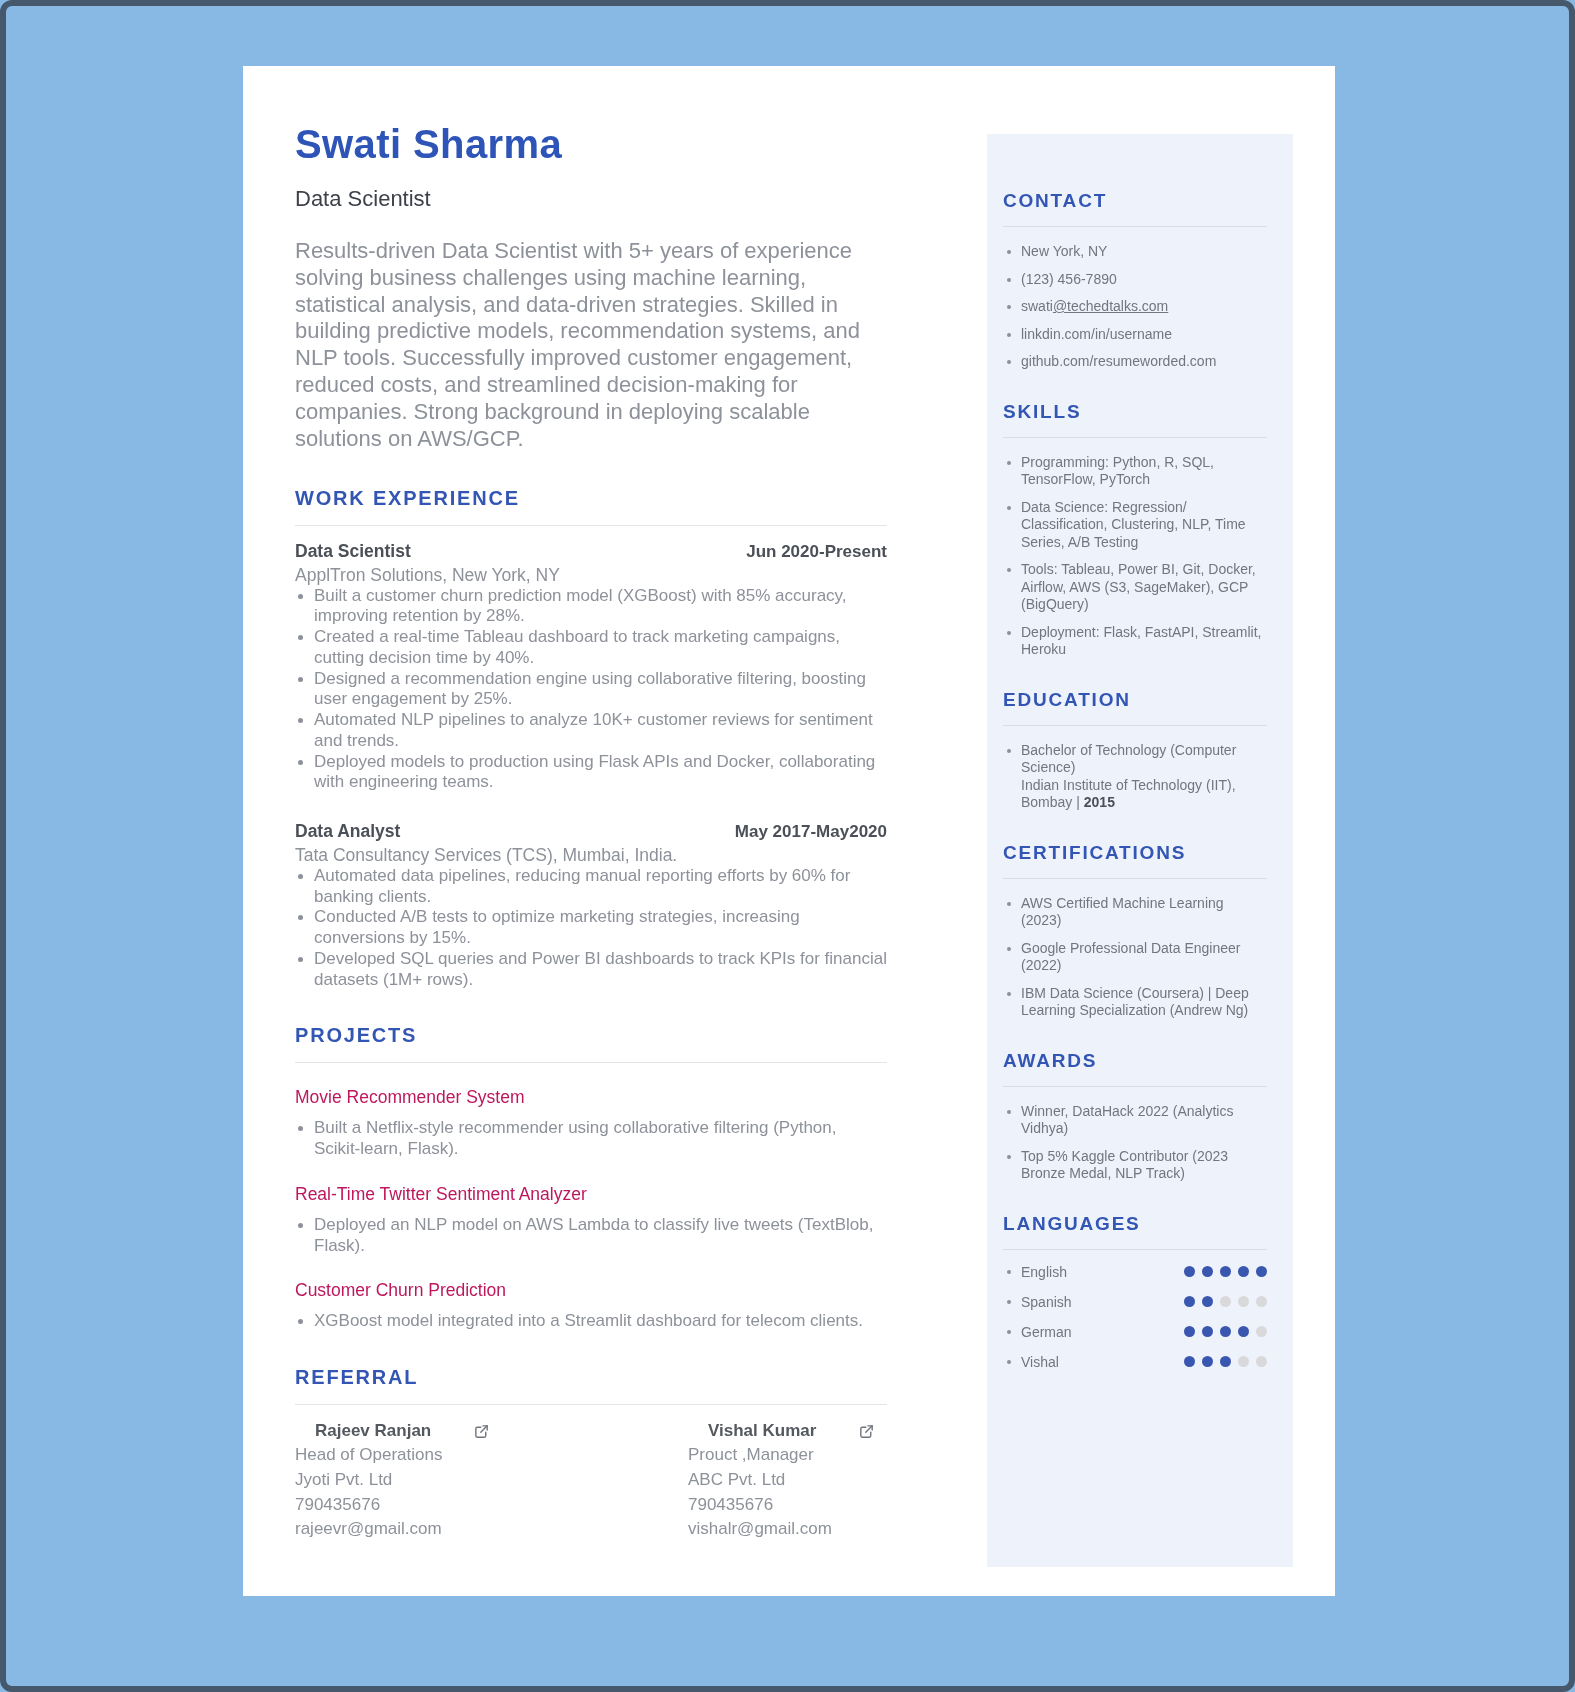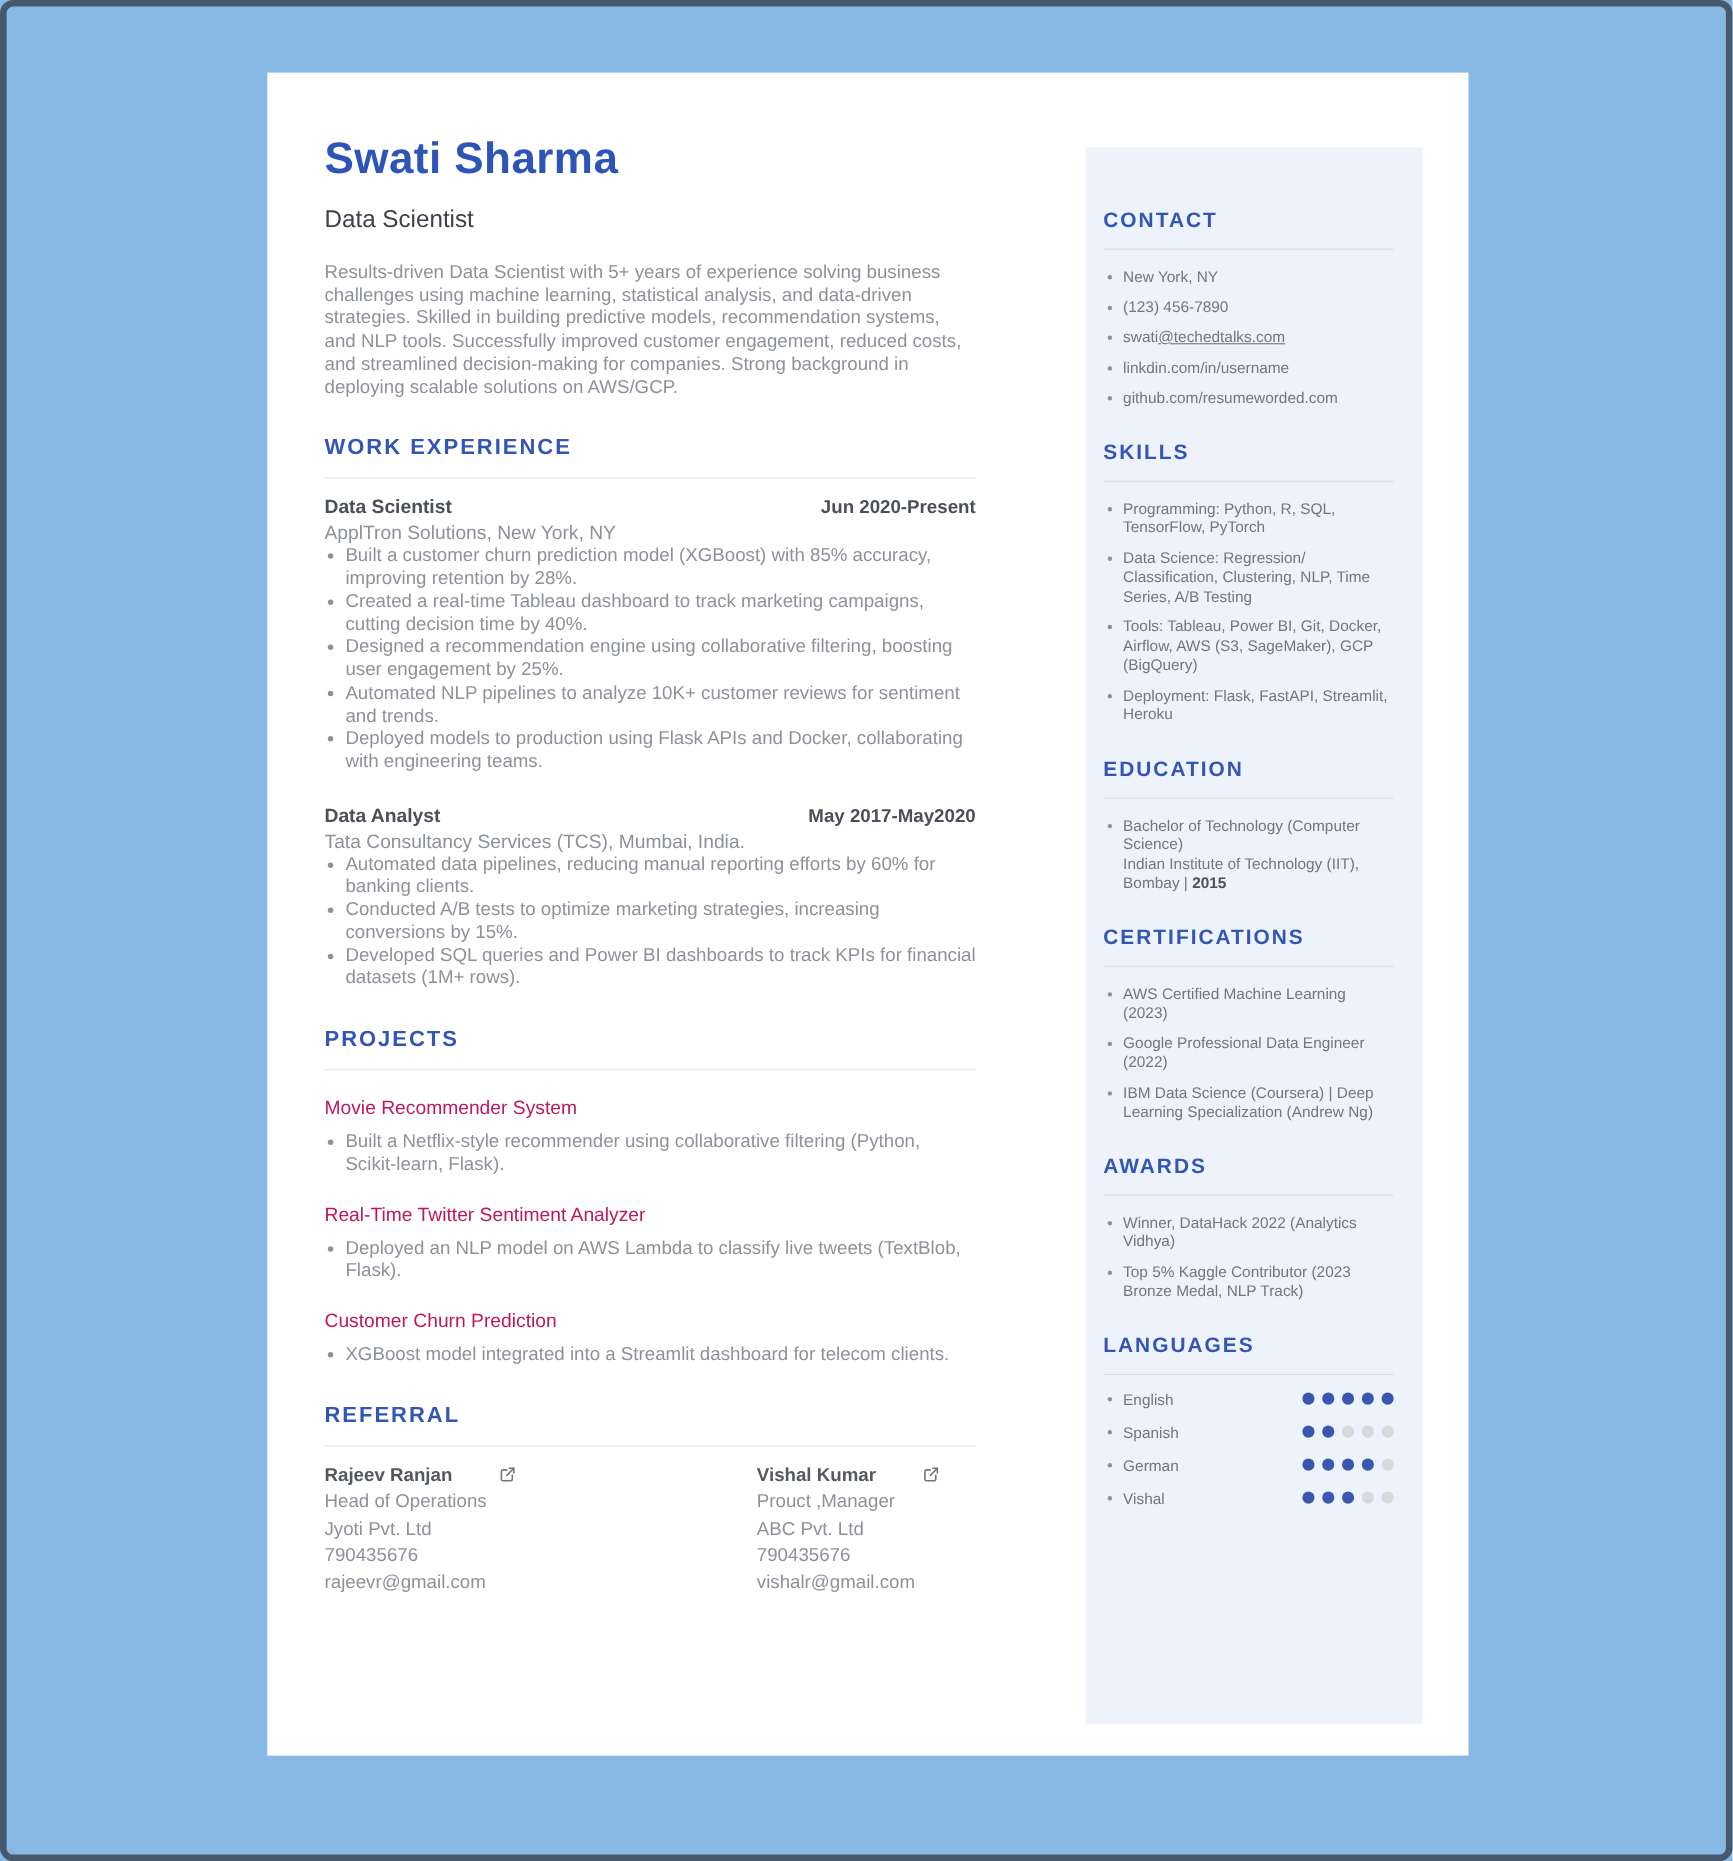--- a/index.html
+++ b/index.html
@@ -19,21 +19,21 @@
   .page {
     position: absolute;
     left: 237px; top: 60px;
     width: 1092px; height: 1530px;
     background: #ffffff;
   }
   
   .main-col { position: absolute; left: 52px; top: 56px; width: 592px; }
   h1 { font-size: 40px; font-weight: 700; color: #2d54b6; letter-spacing: 0.4px; }
   .subtitle { font-size: 22px; color: #3d4149; margin-top: 19px; }
-  .summary { font-size: 17px; line-height: 1.22; color: #8d9199; margin-top: 26px; }
+  .summary { font-size: 22px; line-height: 1.22; color: #8d9199; margin-top: 26px; }
   h2 {
     font-size: 20px; font-weight: 700; color: #3356b4;
     letter-spacing: 1.8px; margin-top: 34px;
   }
   .rule { border: none; border-top: 1px solid #e2e5ea; margin-top: 15px; }
   .job { margin-top: 15px; }
   .job + .job { margin-top: 28px; }
   .job-head { display: flex; justify-content: space-between; align-items: baseline; }
   .job-title { font-size: 17.5px; font-weight: 700; color: #4b4f57; }
   .job-dates { font-size: 17px; font-weight: 700; color: #4b4f57; }
@@ -47,21 +47,21 @@
     content: ""; position: absolute; left: 3px; top: 8px;
     width: 5px; height: 5px; border-radius: 50%; background: #8d9199;
   }
   .project { margin-top: 24px; }
   .project-title { font-size: 17.5px; color: #be185d; }
   .project ul.bullets { margin-top: 10px; }
   .ref-row { display: flex; margin-top: 16px; }
   .ref-col { width: 393px; }
   .ref-col:last-child { width: auto; }
   .ref-name-row { display: flex; align-items: center; gap: 42px; }
-  .ref-name { font-size: 17px; font-weight: 700; color: #54585f; }
+  .ref-name { font-size: 17px; font-weight: 700; color: #54585f; margin-left: 20px; }
   .ref-icon { display: inline-flex; cursor: pointer; }
   .ref-line { font-size: 17px; color: #8d9199; line-height: 1.22; margin-top: 4px; }
   
   .sidebar {
     position: absolute; left: 744px; top: 68px;
     width: 306px; height: 1433px;
     background: #eef2fb;
     padding: 56px 26px 30px 16px;
   }
   .sb-section + .sb-section { margin-top: 30px; }

